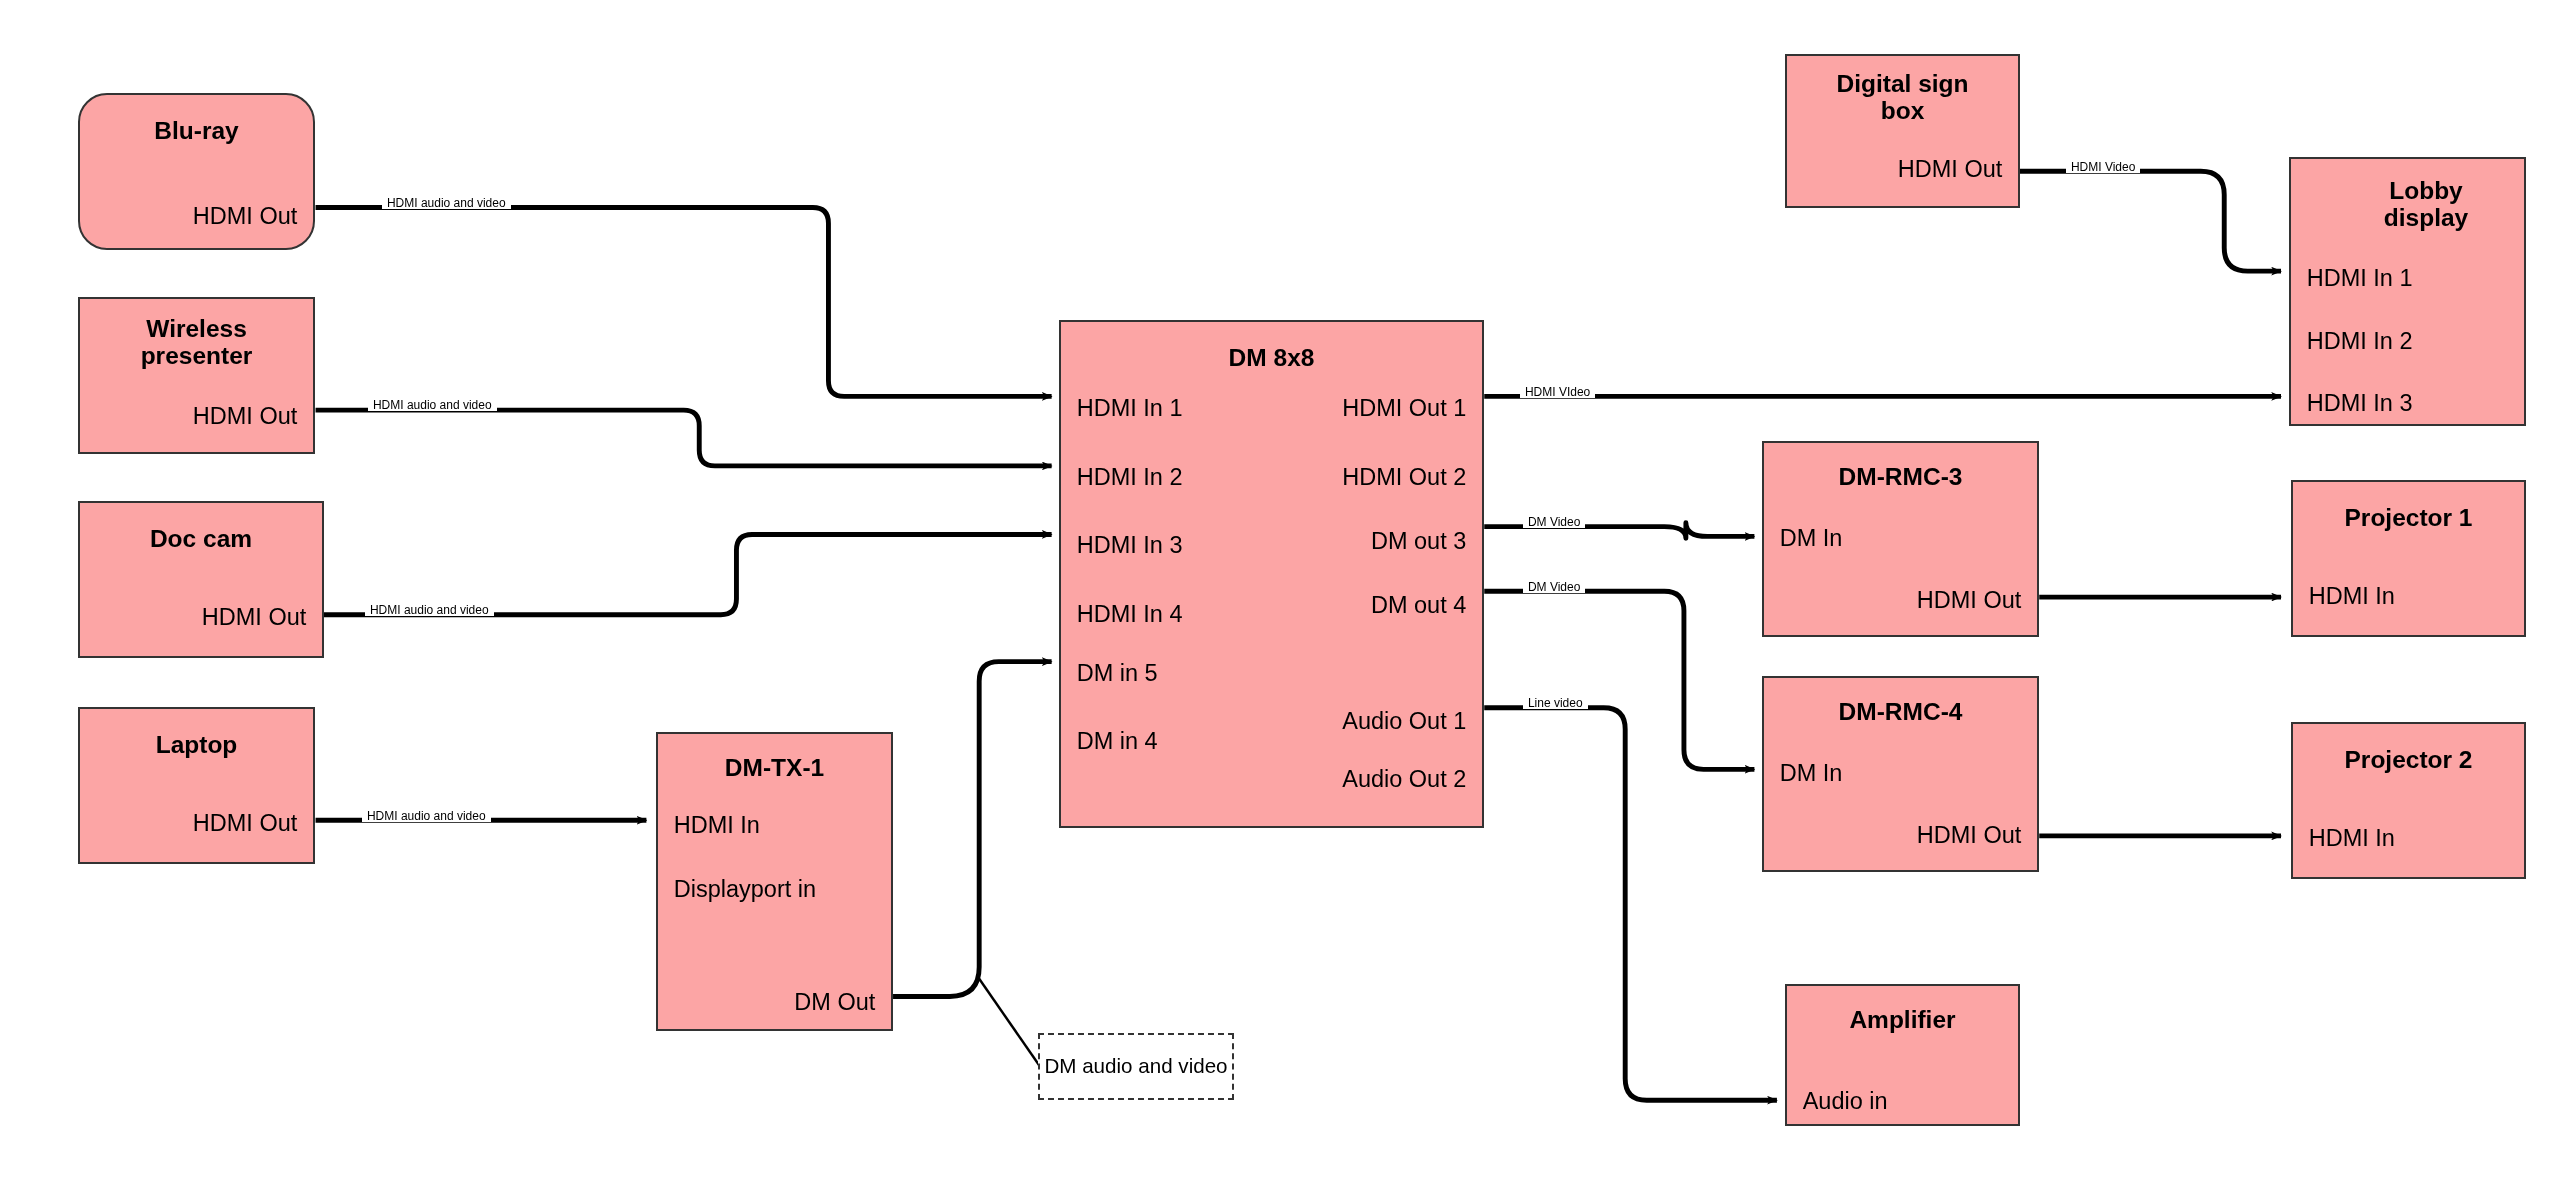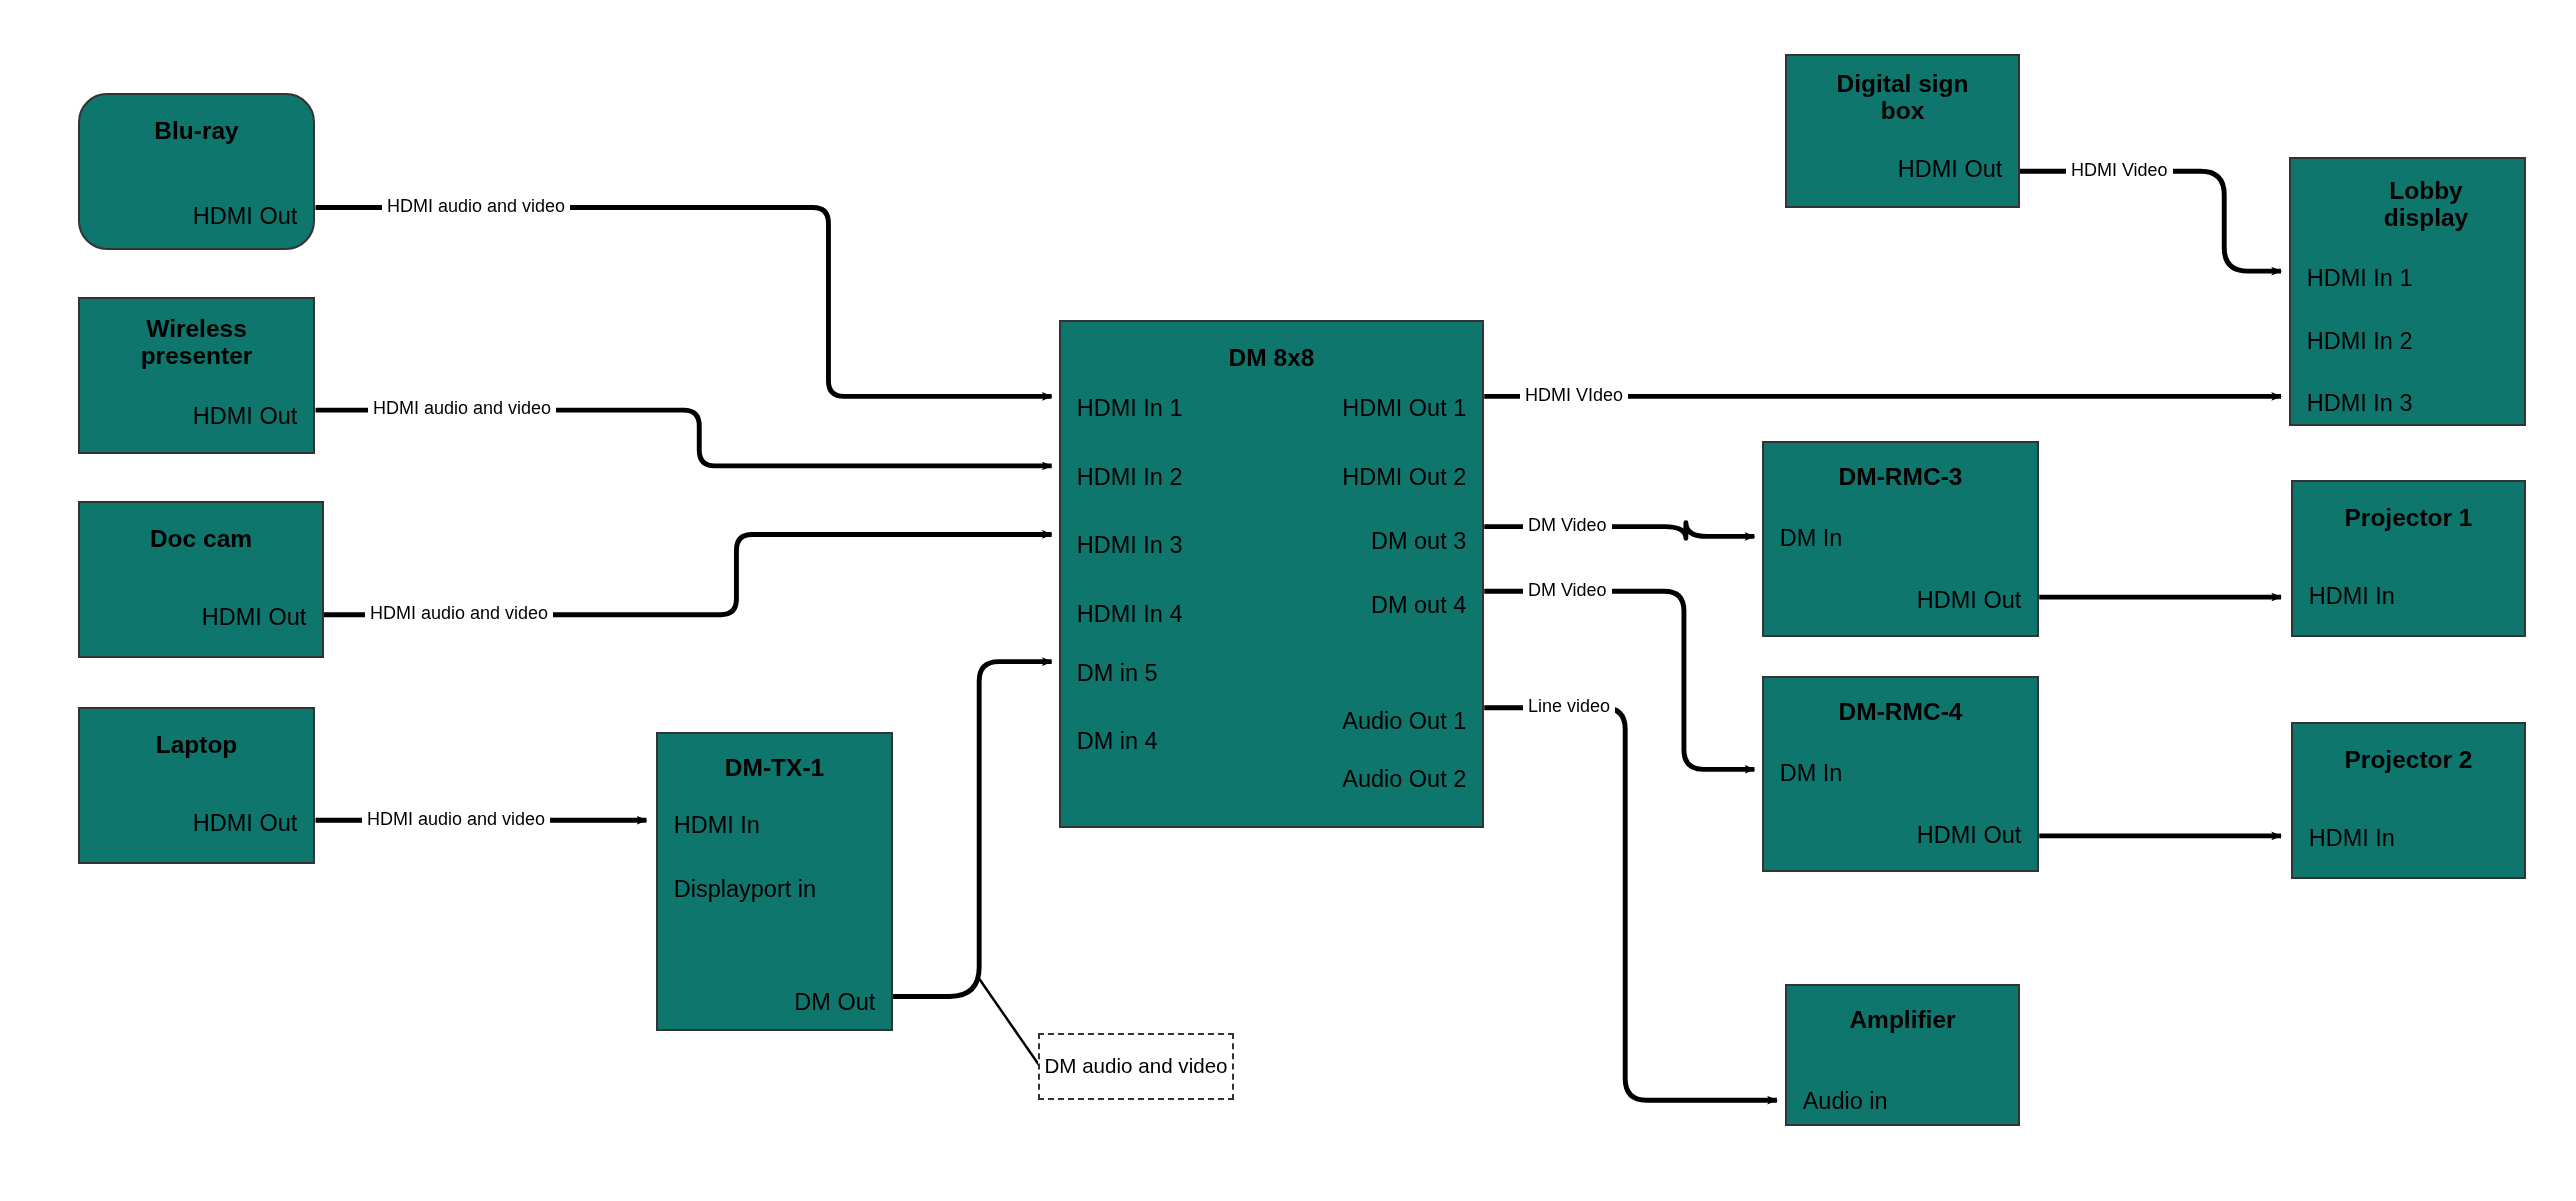--- a/index.html
+++ b/index.html
@@ -1,25 +1,25 @@
 <!DOCTYPE html>
 <html><head>
 <meta charset="utf-8">
 <style>
   html,body{margin:0;padding:0;background:#fff;}
   #stage{position:relative;width:2576px;height:1201px;background:#fff;
          font-family:"Liberation Sans",sans-serif;overflow:hidden;}
   svg.wires{position:absolute;left:0;top:0;width:2576px;height:1201px;pointer-events:none;}
-  .node{position:absolute;box-sizing:border-box;border:2.9px solid #333;background:#0f766e;}
+  .node{position:absolute;box-sizing:border-box;border:2.9px solid #333;background:#fca5a5;}
   .node .title{position:absolute;left:0;right:0;text-align:center;font-weight:bold;
                font-size:24.5px;color:#000;line-height:1.12;}
   .port{position:absolute;font-size:23.5px;color:#000;white-space:nowrap;line-height:1;}
   .port.l{left:15.7px;text-align:left;}
   .port.r{right:15.7px;text-align:right;}
-  .wlabel{position:absolute;font-size:18px;color:#000;white-space:nowrap;
+  .wlabel{position:absolute;font-size:12px;color:#000;white-space:nowrap;
           background:#fff;padding:0 4.9px;line-height:1;}
   .note{position:absolute;box-sizing:border-box;border:2px dashed #333;background:#fff;
         font-size:20.6px;color:#000;text-align:center;line-height:1.2;
         display:flex;align-items:center;justify-content:center;}
 </style>
 </head>
 <body>
 
 <div id="stage">
 

